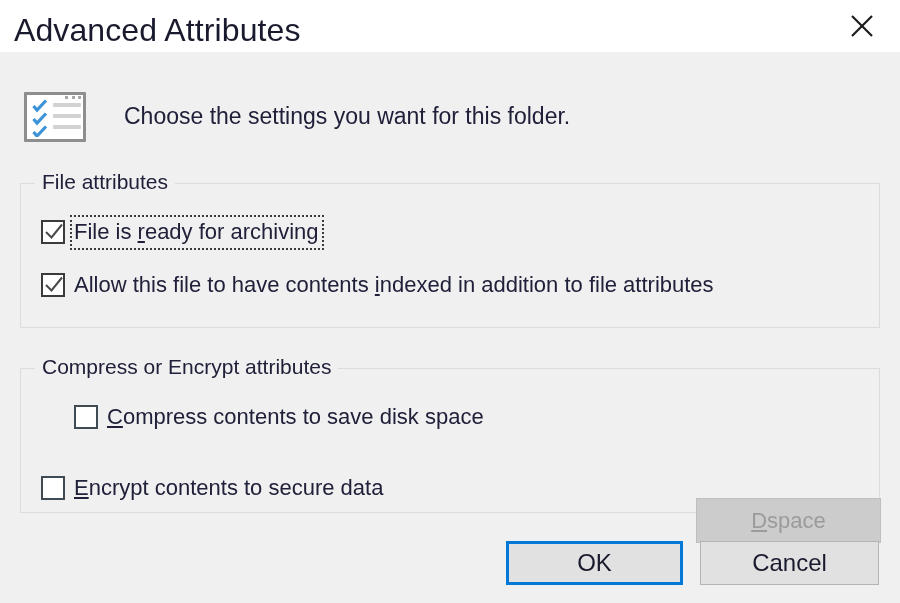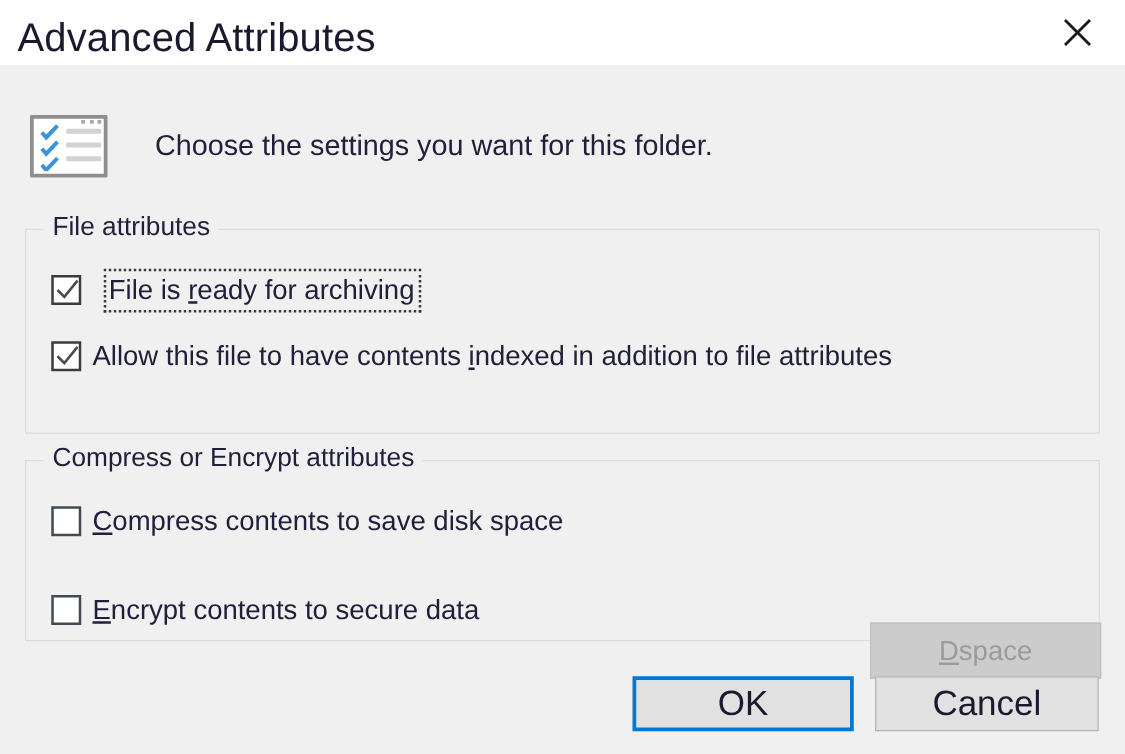--- a/index.html
+++ b/index.html
@@ -122,21 +122,21 @@
 
   
   .groupbox {
     position: absolute;
     left: 20px;
     width: 860px;
     border: 1px solid #dcdcdc;
     box-sizing: border-box;
     background: transparent;
   }
-  #group-file { top: 131px; height: 164px; }
+  #group-file { top: 131px; height: 145px; }
   #group-crypt { top: 316px; height: 145px; }
 
   .group-label {
     position: absolute;
     top: -14px;
     left: 14px;
     padding: 0 7px;
     background: #f0f0f0;
     font-size: 21px;
     color: #20203a;
@@ -196,21 +196,21 @@
     align-items: center;
     justify-content: center;
     cursor: default;
   }
 
   
   .btn {
     position: absolute;
     height: 44px;
     background: #e1e1e1;
-    font-size: 28px;
+    font-size: 24px;
     color: #1a1a2e;
     display: flex;
     align-items: center;
     justify-content: center;
     box-sizing: border-box;
     cursor: default;
   }
   #btn-ok {
     left: 506px;
     top: 489px;
@@ -260,21 +260,21 @@
         <div class="mini-line"></div>
         <div class="mini-line"></div>
       </div>
     </div>
     <div class="prompt-text">Choose the settings you want for this folder.</div>
   </div>
 
   <div class="groupbox" id="group-file">
     <div class="group-label">File attributes</div>
 
-    <div class="cb-row" style="top:32px;gap:13px;">
+    <div class="cb-row" style="top:32px;">
       <span class="cb-box">
         <svg width="20" height="20" viewBox="0 0 20 20">
           <polyline points="2,10 7.5,15.5 18,2.5" fill="none" stroke="#4a4a4a" stroke-width="2"></polyline>
         </svg>
       </span>
       <span class="cb-label focused"><span>File is </span><span class="acc">r</span><span>eady for archiving</span></span>
     </div>
 
     <div class="cb-row" style="top:85px;">
       <span class="cb-box">
@@ -282,21 +282,21 @@
           <polyline points="2,10 7.5,15.5 18,2.5" fill="none" stroke="#4a4a4a" stroke-width="2"></polyline>
         </svg>
       </span>
       <span class="cb-label"><span>Allow this file to have contents </span><span class="acc">i</span><span>ndexed in addition to file attributes</span></span>
     </div>
   </div>
 
   <div class="groupbox" id="group-crypt">
     <div class="group-label">Compress or Encrypt attributes</div>
 
-    <div class="cb-row" style="top:32px;">
+    <div class="cb-row" style="top:32px;margin-left:33px;">
       <span class="cb-box unchecked"></span>
       <span class="cb-label"><span></span><span class="acc">C</span><span>ompress contents to save disk space</span></span>
     </div>
 
     <div class="cb-row" style="top:103px;">
       <span class="cb-box unchecked"></span>
       <span class="cb-label"><span></span><span class="acc">E</span><span>ncrypt contents to secure data</span></span>
     </div>
 
     <div class="details-button">

